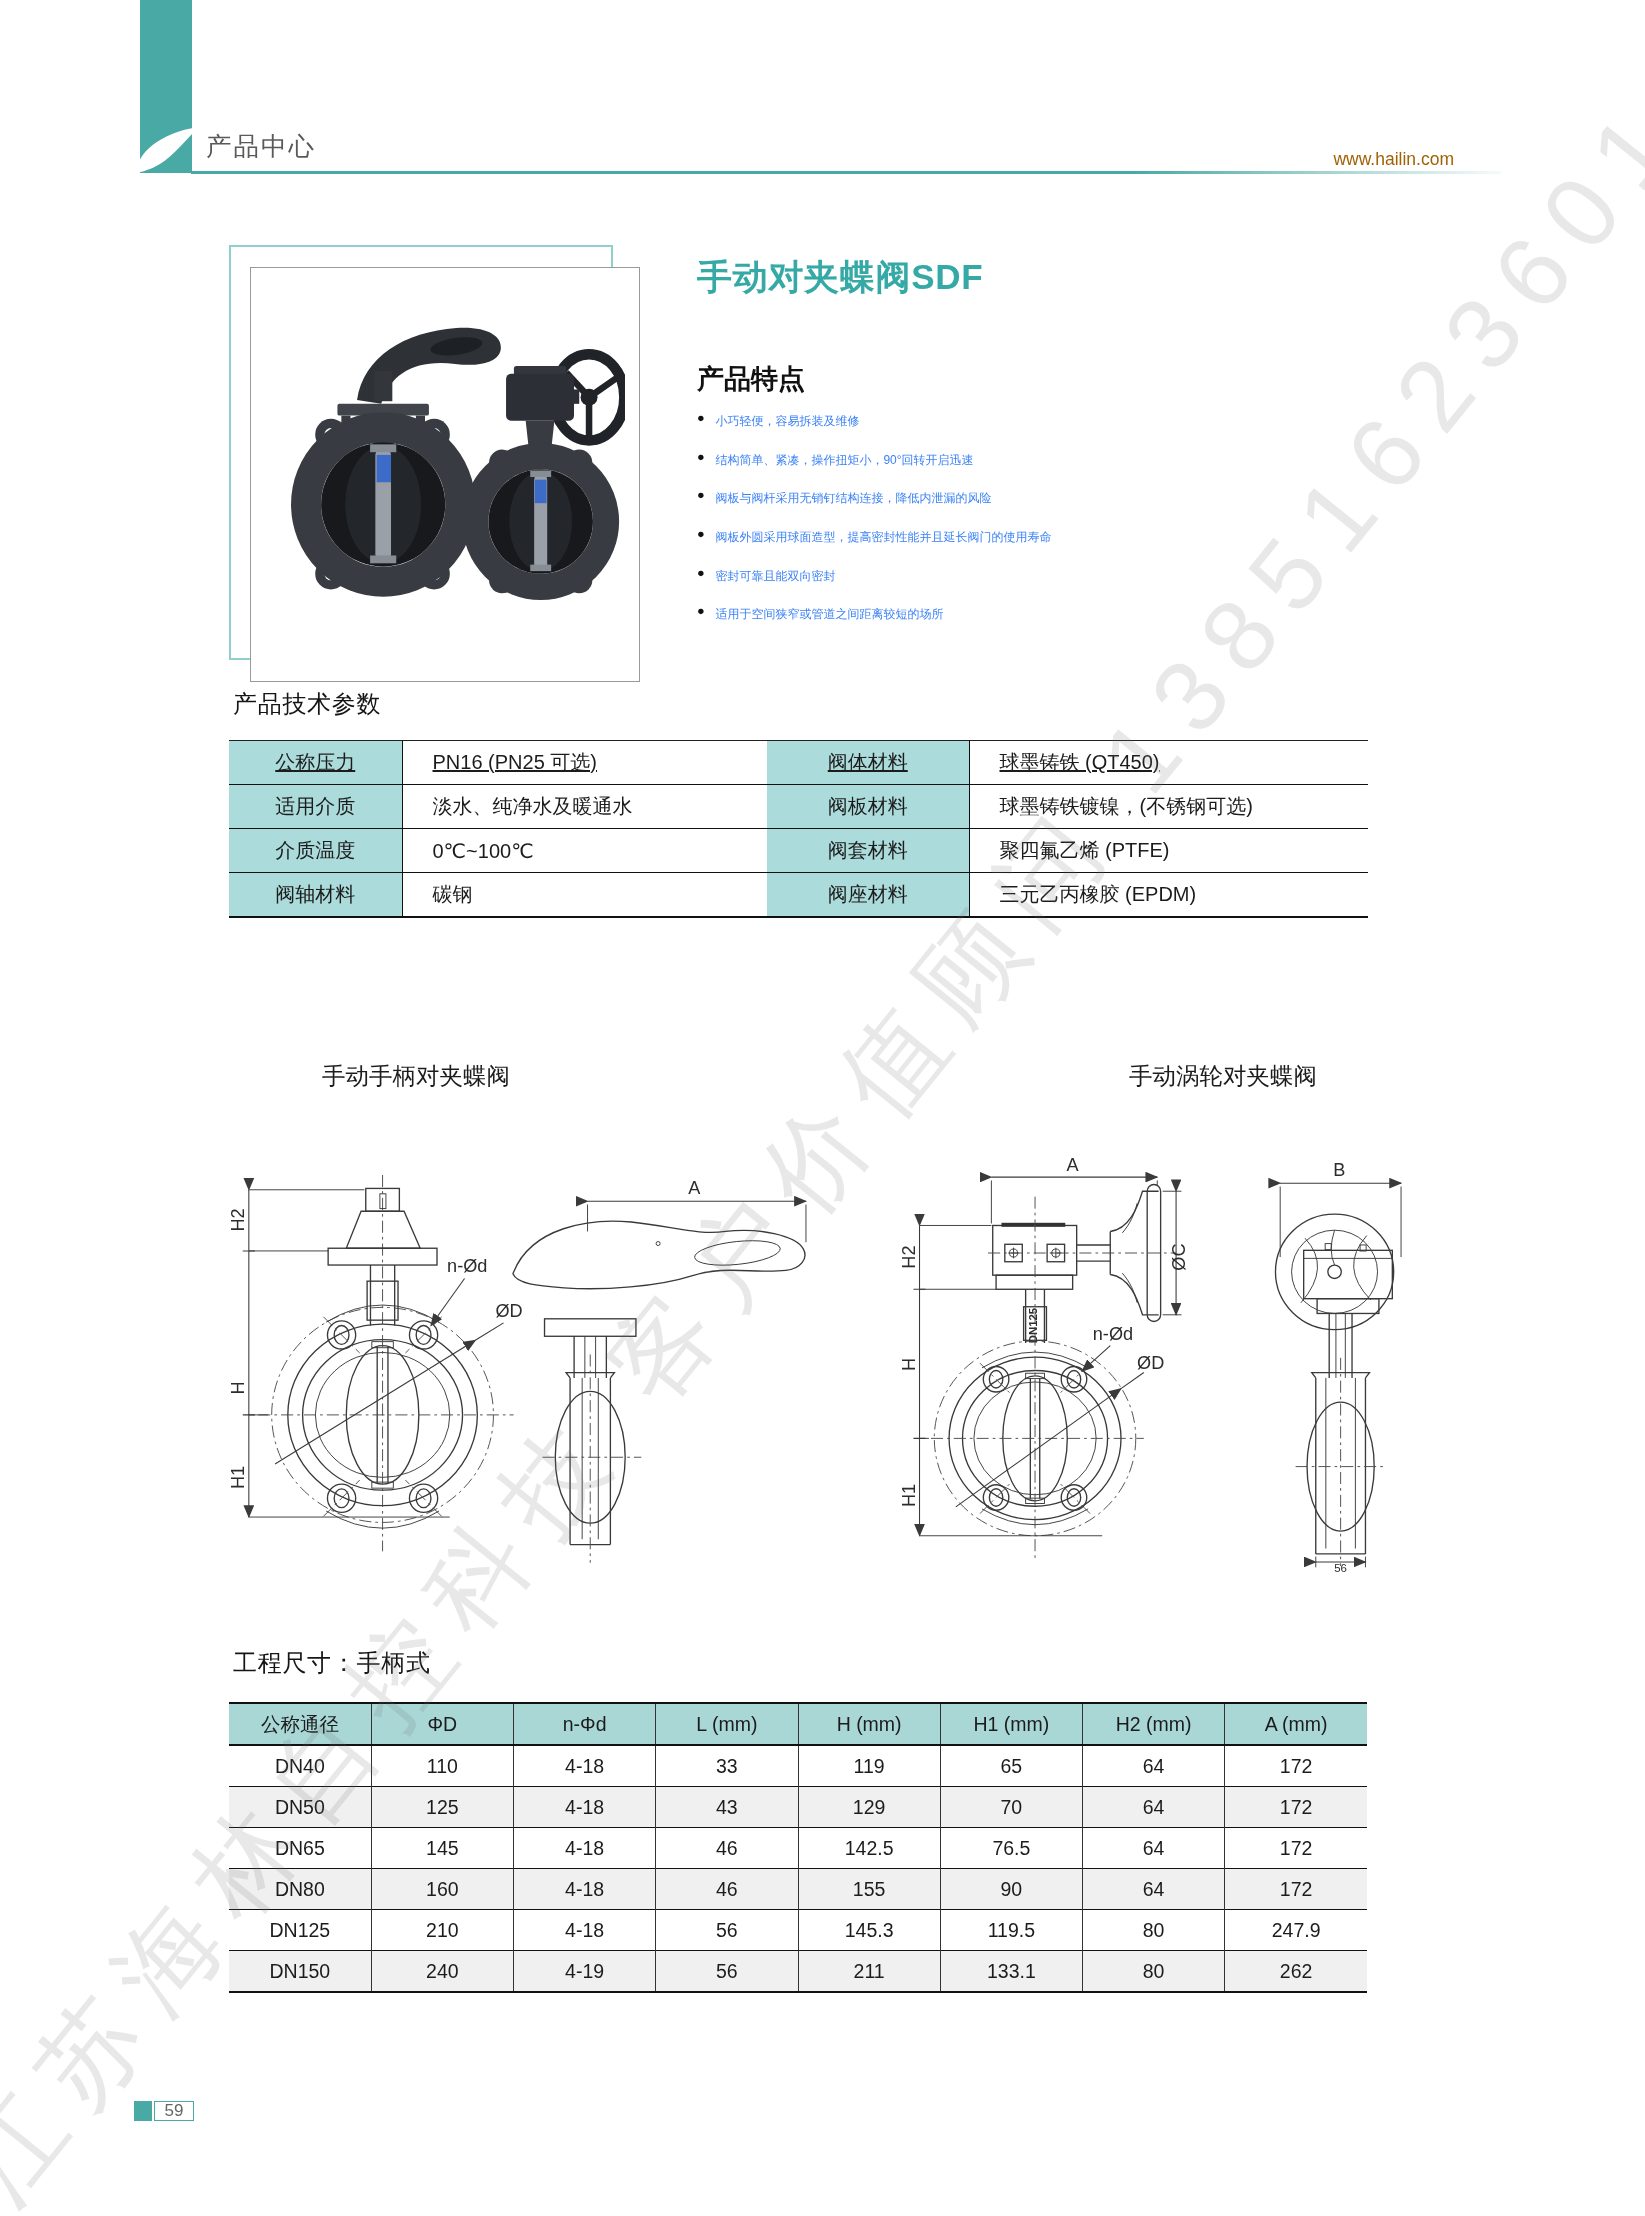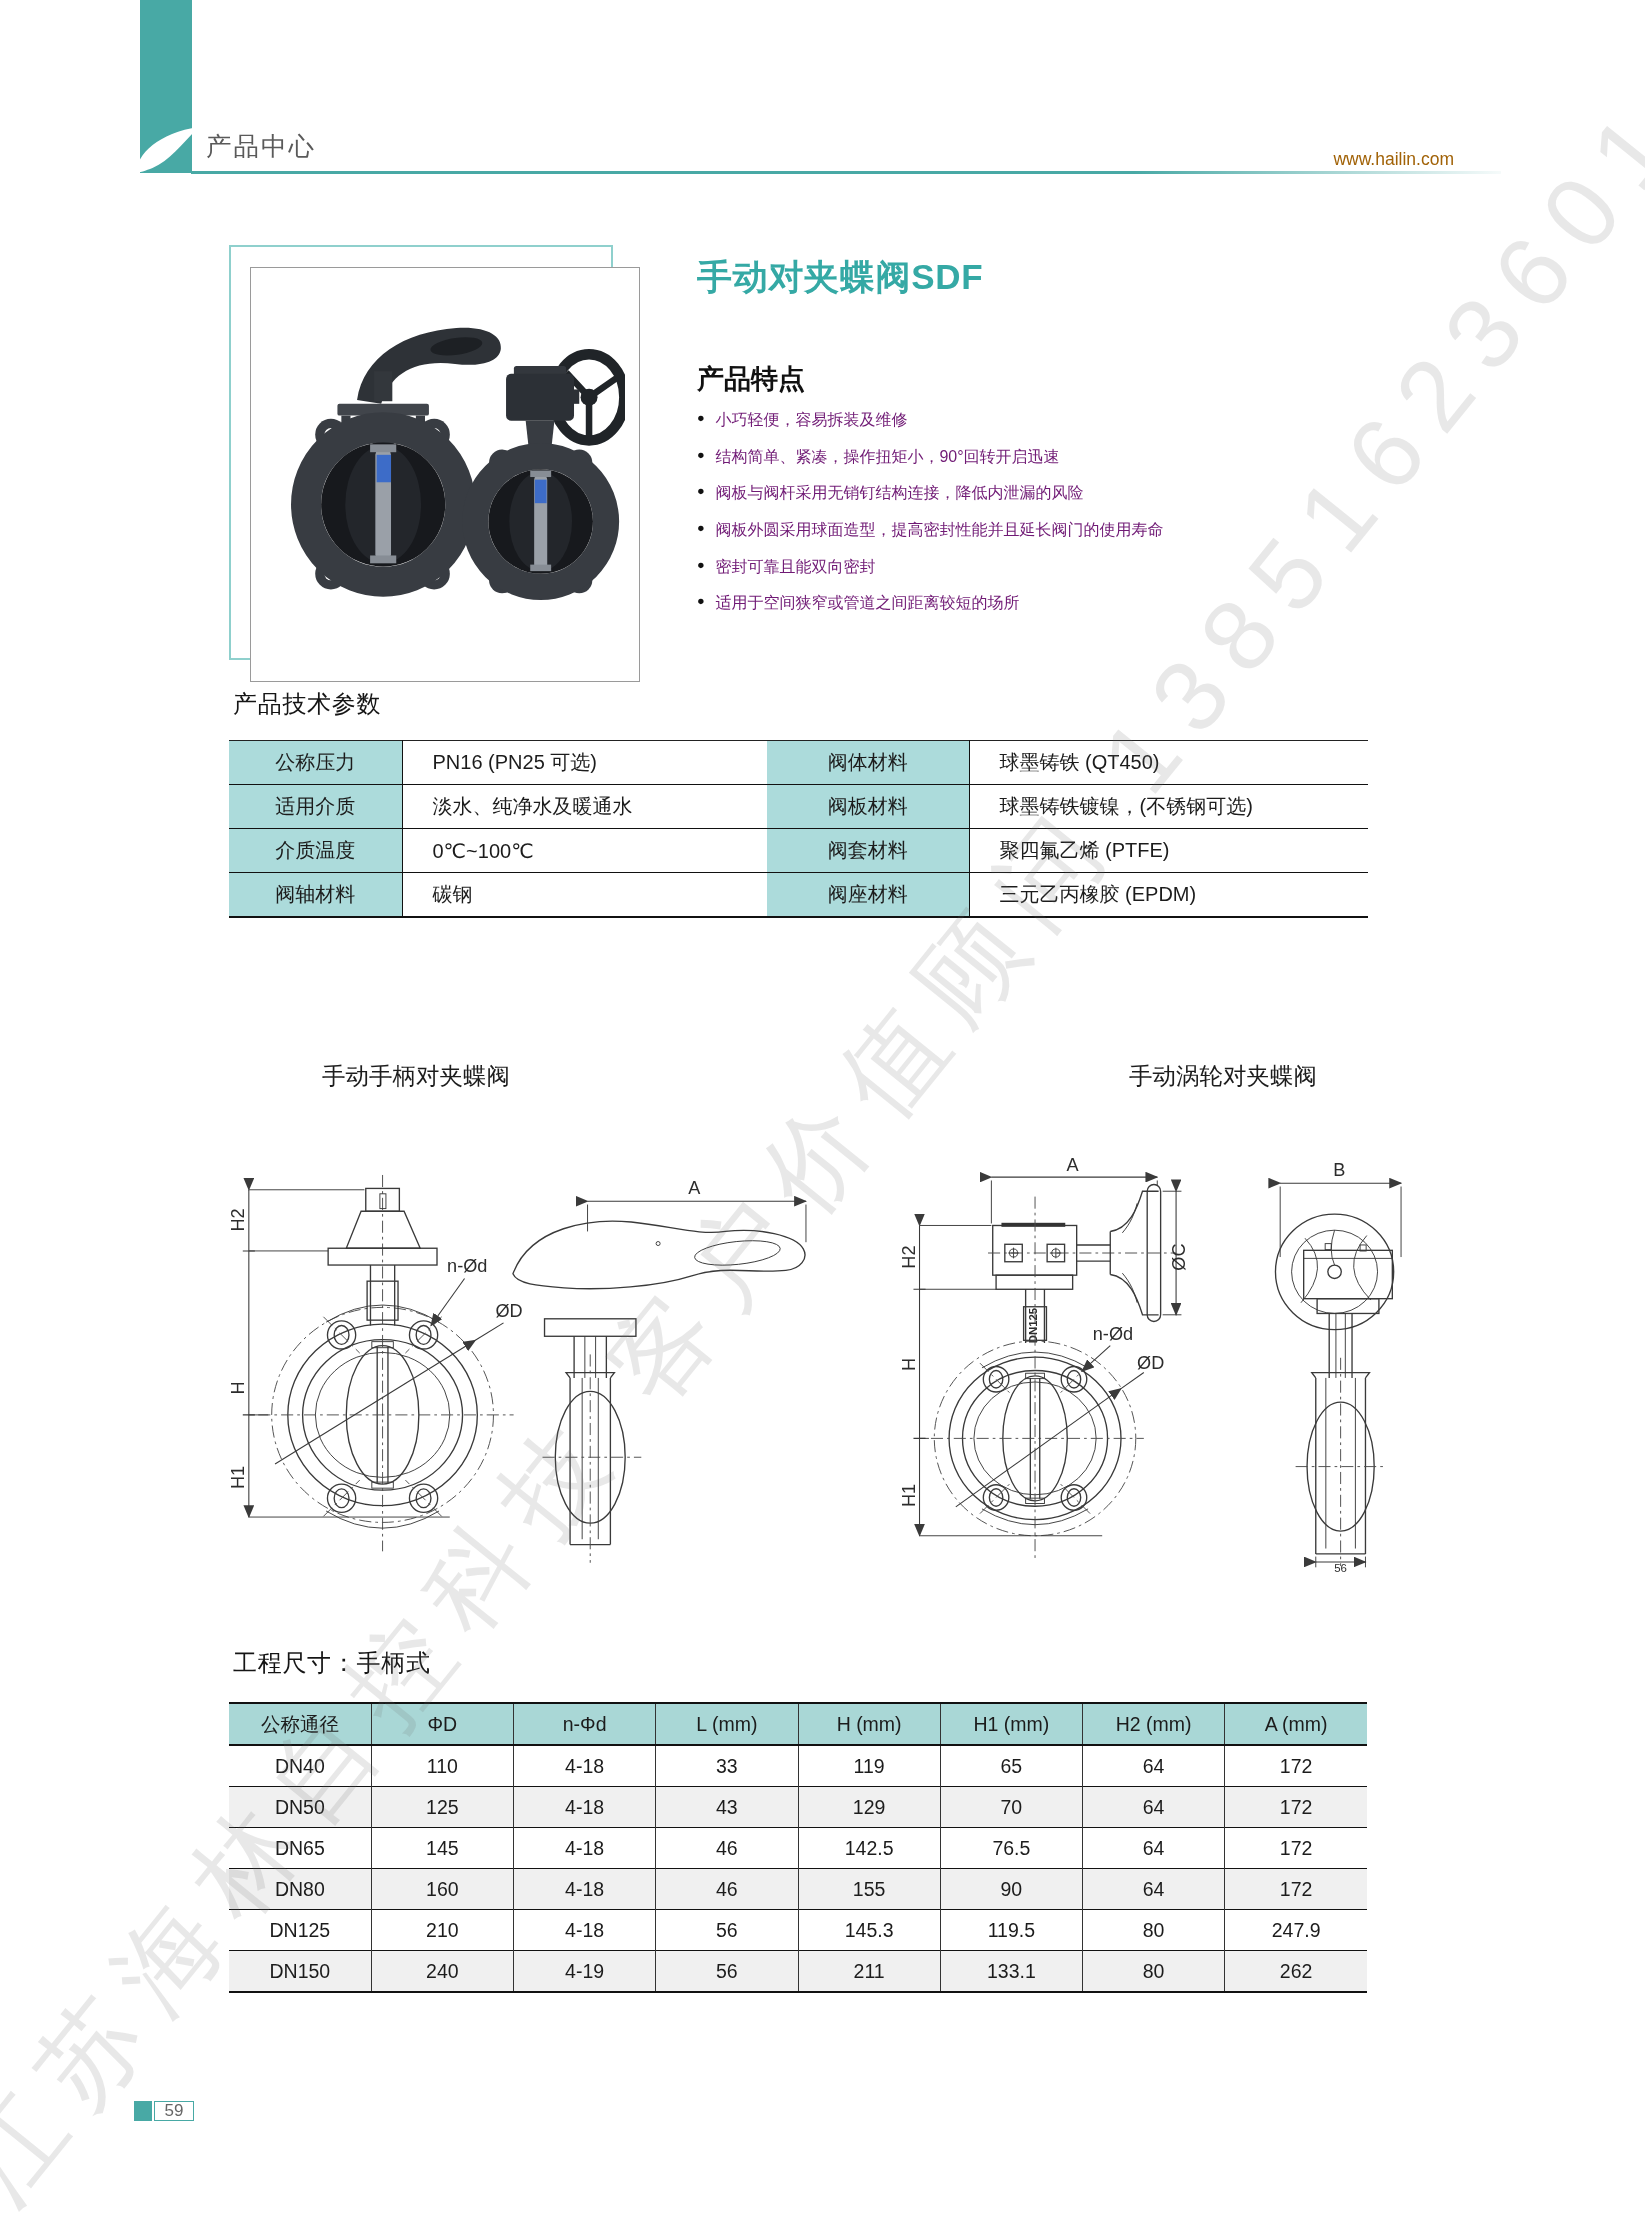--- a/index.html
+++ b/index.html
@@ -16,31 +16,31 @@
 
   
   .photo-teal-box{position:absolute;left:229px;top:245px;width:380px;height:411px;border:2px solid #8fd0cd;z-index:1;}
   .photo-gray-box{position:absolute;left:250px;top:267px;width:388px;height:413px;border:1.3px solid #9a9a9a;background:#fff;z-index:1;}
   .photo-svg{position:absolute;left:259px;top:294px;z-index:2;}
 
   
   .prod-title{position:absolute;left:697px;top:254px;font-size:35px;font-weight:bold;color:#35A9A5;letter-spacing:0.7px;z-index:1;}
   .features-title{position:absolute;left:697px;top:361px;font-size:27px;font-weight:bold;color:#111;z-index:1;}
   .features{position:absolute;left:697px;top:400px;width:793px;margin:0;padding:0;list-style:none;z-index:1;}
-  .features li{font-size:16px;line-height:35px;color:#701a75;white-space:nowrap;}
+  .features li{font-size:12px;line-height:35px;color:#3b82f6;white-space:nowrap;}
   .features li::before{content:"●";font-size:12.8px;color:#111;margin-right:10.7px;vertical-align:2.7px;}
 
   
   .sec-title{position:absolute;font-size:24px;font-weight:normal;color:#151515;z-index:1;letter-spacing:0.7px;}
 
   
   .tech-table{position:absolute;left:229px;top:740px;width:1138px;border-collapse:collapse;table-layout:fixed;z-index:1;
     border-top:1.3px solid #222;border-bottom:2px solid #111;}
   .tech-table td{height:41px;font-size:20px;color:#1c1c1c;border-top:1.3px solid #111;}
-  .tech-table tr:first-child td{border-top:none;}
+  .tech-table tr:first-child td{border-top:none;text-decoration:underline;}
   .tech-table td.lbl{background:#ACDBDB;text-align:center;border-right:1.3px solid #111;}
   .tech-table td.val{padding-left:30px;background:transparent;}
 
   
   .caption{position:absolute;top:1060px;width:376px;text-align:center;font-size:23.5px;color:#1d1d1d;z-index:1;}
 
   .drawing{position:absolute;z-index:1;}
   .ln{fill:none;stroke:#3a3a3a;stroke-width:2;}
   .thin{fill:none;stroke:#3a3a3a;stroke-width:1.4;}
   .dd{fill:none;stroke:#4a4a4a;stroke-width:1.4;stroke-dasharray:18 6 4 6;}

